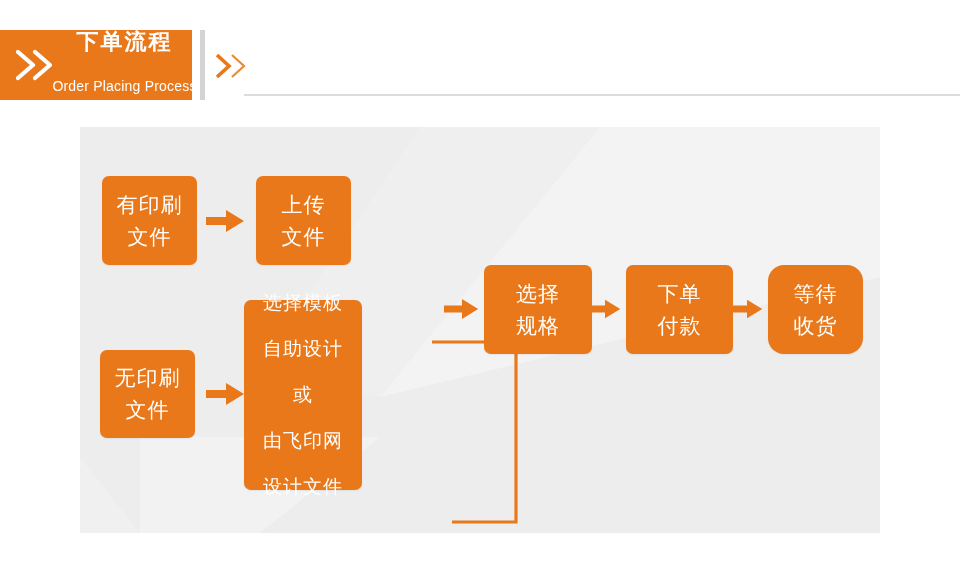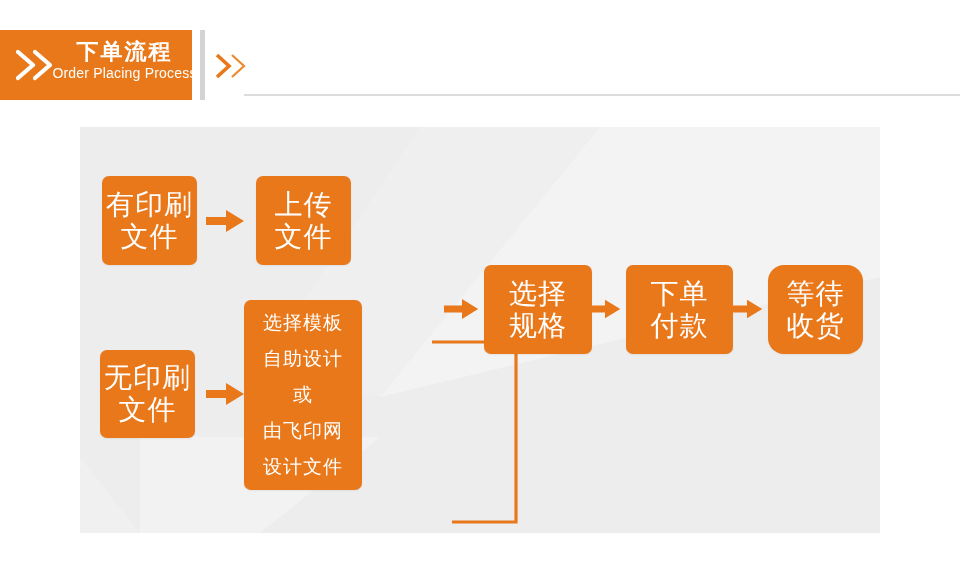--- a/index.html
+++ b/index.html
@@ -18,21 +18,21 @@
   #header-block{
     position:absolute;left:0;top:0;width:192px;height:70px;
     background:#E8781A;
     display:flex;align-items:center;
   }
   #header-chevrons{
     position:absolute;left:16px;top:19px;width:40px;height:32px;
   }
   #header-text{
     position:absolute;left:62px;top:8px;width:125px;height:56px;
-    display:flex;flex-direction:column;align-items:center;justify-content:flex-start;
+    display:flex;flex-direction:column;align-items:center;justify-content:flex-end;gap:23px;
   }
   #header-title{
     color:#ffffff;font-size:22px;font-weight:bold;letter-spacing:2px;
     line-height:28px;white-space:nowrap;
   }
   #header-subtitle{
     color:#ffffff;font-size:14px;line-height:15px;letter-spacing:0.2px;
     white-space:nowrap;
   }
   #header-divider{
@@ -56,32 +56,32 @@
   #panel svg.bg{position:absolute;left:0;top:0;width:800px;height:406px;}
 
   
   .box{
     position:absolute;
     background:#E8781A;
     border-radius:7px;
     color:#ffffff;
     display:flex;flex-direction:column;
     align-items:center;justify-content:center;
-    font-size:28px;line-height:32px;
+    font-size:21px;line-height:32px;
     letter-spacing:1px;
     text-align:center;
     box-sizing:border-box;
     box-shadow:0 1px 2px rgba(0,0,0,0.06);
   }
   .box .ln{display:block;white-space:nowrap;}
 
   #box-has-file   {left:102px;top:176px;width:95px;height:89px;}
   #box-upload     {left:256px;top:176px;width:95px;height:89px;}
   #box-no-file    {left:100px;top:350px;width:95px;height:88px;}
-  #box-design     {left:244px;top:300px;width:118px;height:190px;font-size:19px;line-height:36px;}
+  #box-design     {left:244px;top:300px;width:118px;height:190px;font-size:19px;line-height:36px;gap:10px;}
   #box-spec       {left:484px;top:265px;width:108px;height:89px;}
   #box-pay        {left:626px;top:265px;width:107px;height:89px;}
   #box-wait       {left:768px;top:265px;width:95px;height:89px;border-radius:16px;}
 
   
   .arrow{position:absolute;}
 
   
   #connector{position:absolute;left:350px;top:210px;width:92px;height:190px;}
 </style>

